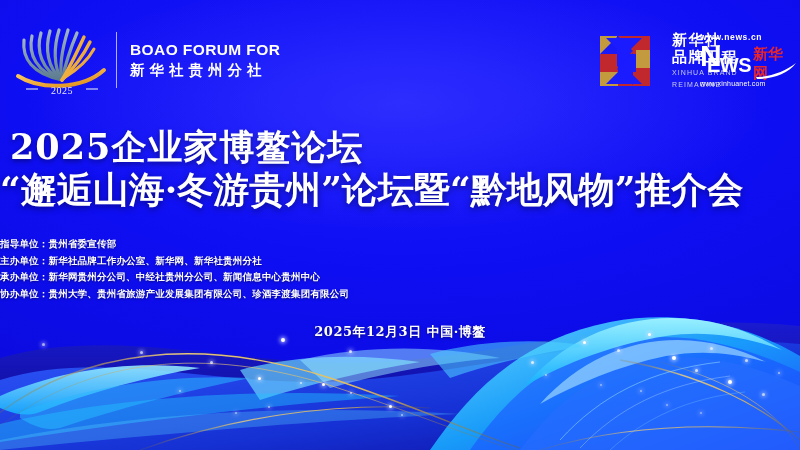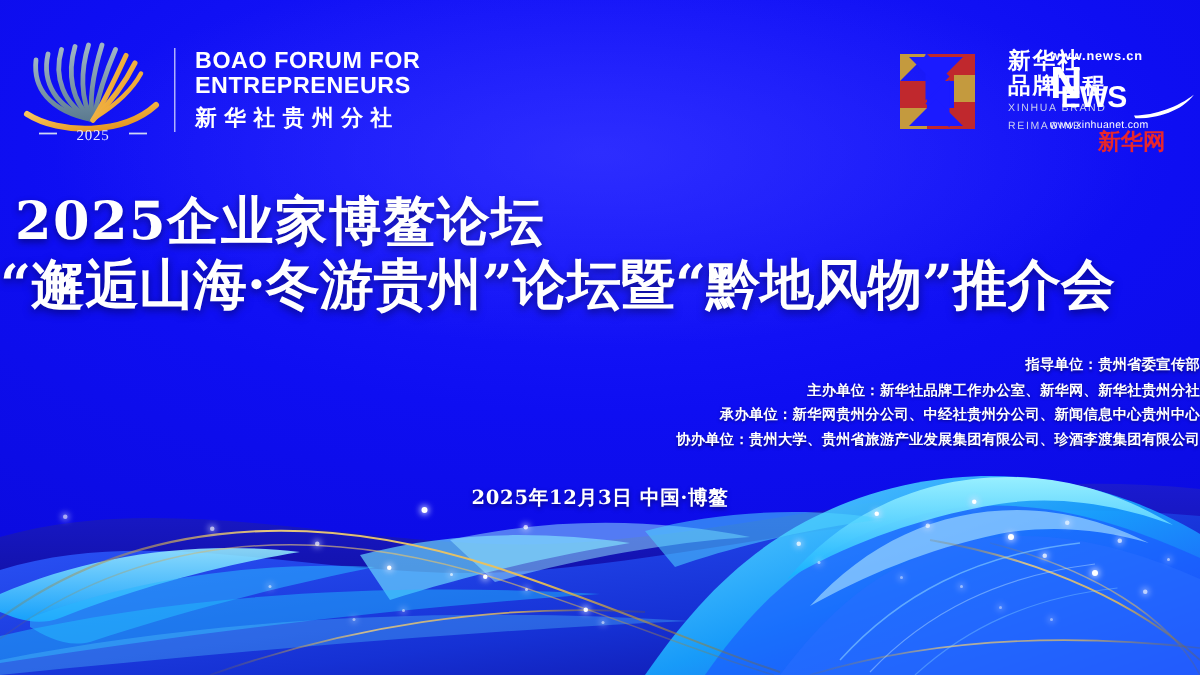--- a/index.html
+++ b/index.html
@@ -81,24 +81,23 @@
     color:#ffffff; font-size:30px; font-weight:bold; line-height:28px;
     font-family:"Liberation Sans", sans-serif;
   }
   .news-EWS {
     position:absolute; left:7px; top:12px;
     color:#ffffff; font-size:20px; font-weight:bold; line-height:20px;
     letter-spacing:-.5px;
     font-family:"Liberation Sans", sans-serif;
   }
   .news-cn {
-    position:absolute; left:32px; top:2px;
+    position:absolute; left:53px; top:2px;
     color:#e8262c; font-size:15px; font-weight:bold; letter-spacing:0px;
     font-family:"DejaVu Sans", sans-serif;
-    margin-top:40px;
   }
   .news-swoosh { position:absolute; left:56px; top:20px; }
   .news-url-bot {
     color:#ffffff; font-size:7px; letter-spacing:.2px; margin-top:1px;
     font-family:"Liberation Sans", sans-serif;
   }
 
   .main-title {
     position:absolute; left:10px; top:124px; width:800px;
     color:#ffffff; font-size:35px; font-weight:bold; letter-spacing:1px;
@@ -108,21 +107,21 @@
   .sub-title {
     position:absolute; left:0; top:166px; width:800px;
     color:#ffffff; font-size:36px; font-weight:bold; letter-spacing:0px;
     font-family:"DejaVu Serif", serif;
     text-shadow: 0 2px 6px rgba(0,0,20,.5);
     white-space:nowrap;
   }
 
   .org-list {
     position:absolute; left:0; top:236px; width:800px;
-    text-align:right;
+    text-align:left;
   }
   .org-line {
     color:#ffffff; font-size:9.5px; font-weight:bold;
     line-height:16.5px; letter-spacing:.2px;
     font-family:"DejaVu Sans", sans-serif;
     text-shadow:0 1px 2px rgba(0,0,30,.5);
   }
 
   .date-line {
     position:absolute; left:0; top:323px; width:800px;
@@ -184,21 +183,20 @@
           <line x1="12" y1="67" x2="24" y2="67" stroke="#cfd6f5" stroke-width="1.2"></line>
           <line x1="72" y1="67" x2="84" y2="67" stroke="#cfd6f5" stroke-width="1.2"></line>
         </svg>
         <div class="fan-year">2025</div>
       </div>
 
       <div class="divider-v"></div>
 
       <div>
         <div class="logo-text-en">BOAO FORUM FOR</div>
-        <div class="logo-text-en">ENTREPRENEURS</div>
         <div class="logo-text-cn">新华社贵州分社</div>
       </div>
     </div>
 
     <div class="logo-xinhua">
       <div class="xh-mark">
         <svg width="54" height="54" viewBox="0 0 54 54">
           <polygon points="2,2 20,2 2,20" fill="#c49a3e"></polygon>
           <polygon points="2,2 20,2 20,20 2,20" fill="none"></polygon>
           <polygon points="20,2 38,2 38,20 20,20" fill="#c0282d"></polygon>

